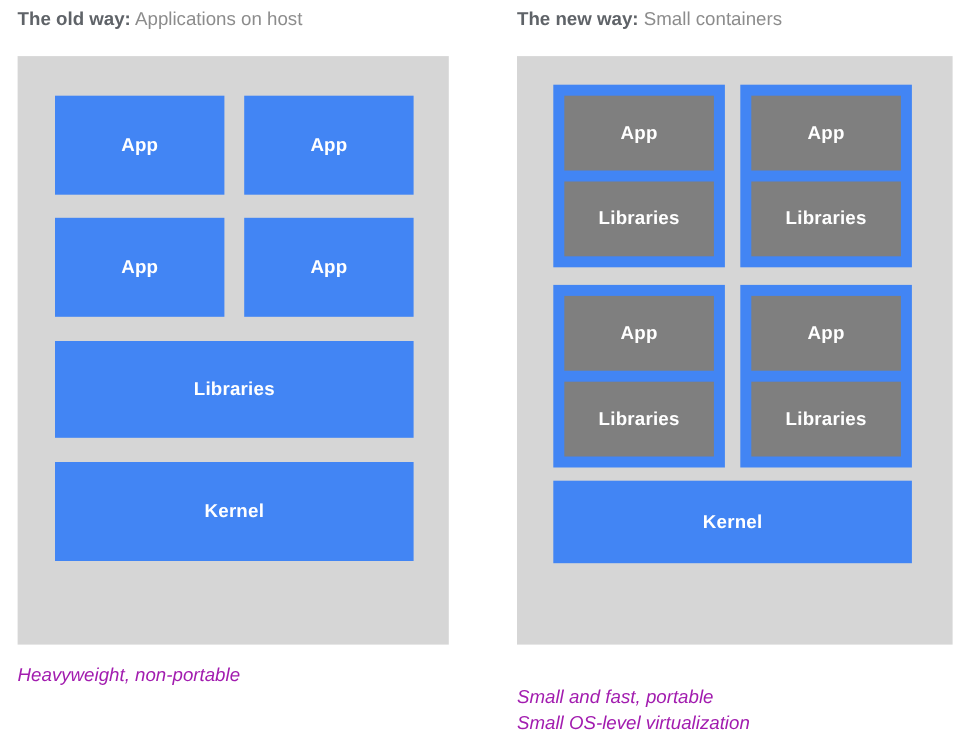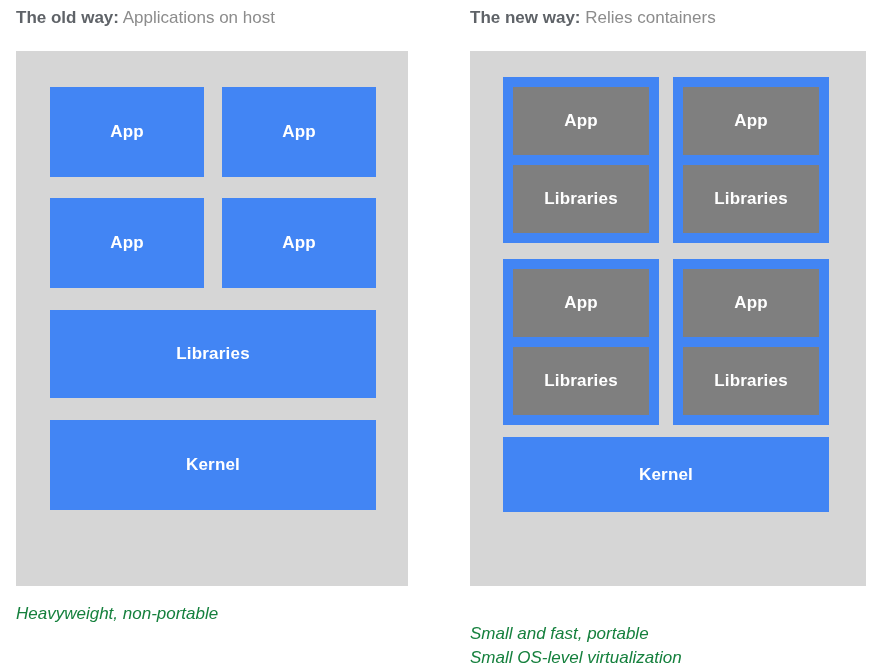--- a/index.html
+++ b/index.html
@@ -97,38 +97,38 @@
   #r-kernel {
     left: 33px; top: 386px; width: 326px; height: 75px;
   }
 
   
   .footer {
     position: absolute;
     font-style: italic;
     font-size: 17px;
     line-height: 24px;
-    color: #15803d;
+    color: #a21caf;
     white-space: nowrap;
   }
   #footer-left  { left: 16px;  top: 602px; }
   #footer-right { left: 470px; top: 602px; margin-top: 20px; }
   .footer div { display: block; }
 </style>
 </head>
 <body>
 
 <div class="stage">
 
   <div class="col-title" id="title-left">
     <span class="strong">The old way:</span><span> Applications on host</span>
   </div>
 
   <div class="col-title" id="title-right">
-    <span class="strong">The new way:</span><span> Relies containers</span>
+    <span class="strong">The new way:</span><span> Small containers</span>
   </div>
 
   <div class="panel" id="panel-left">
     <div class="block blue" id="l-app-1">App</div>
     <div class="block blue" id="l-app-2">App</div>
     <div class="block blue" id="l-app-3">App</div>
     <div class="block blue" id="l-app-4">App</div>
     <div class="block blue" id="l-libraries">Libraries</div>
     <div class="block blue" id="l-kernel">Kernel</div>
   </div>

